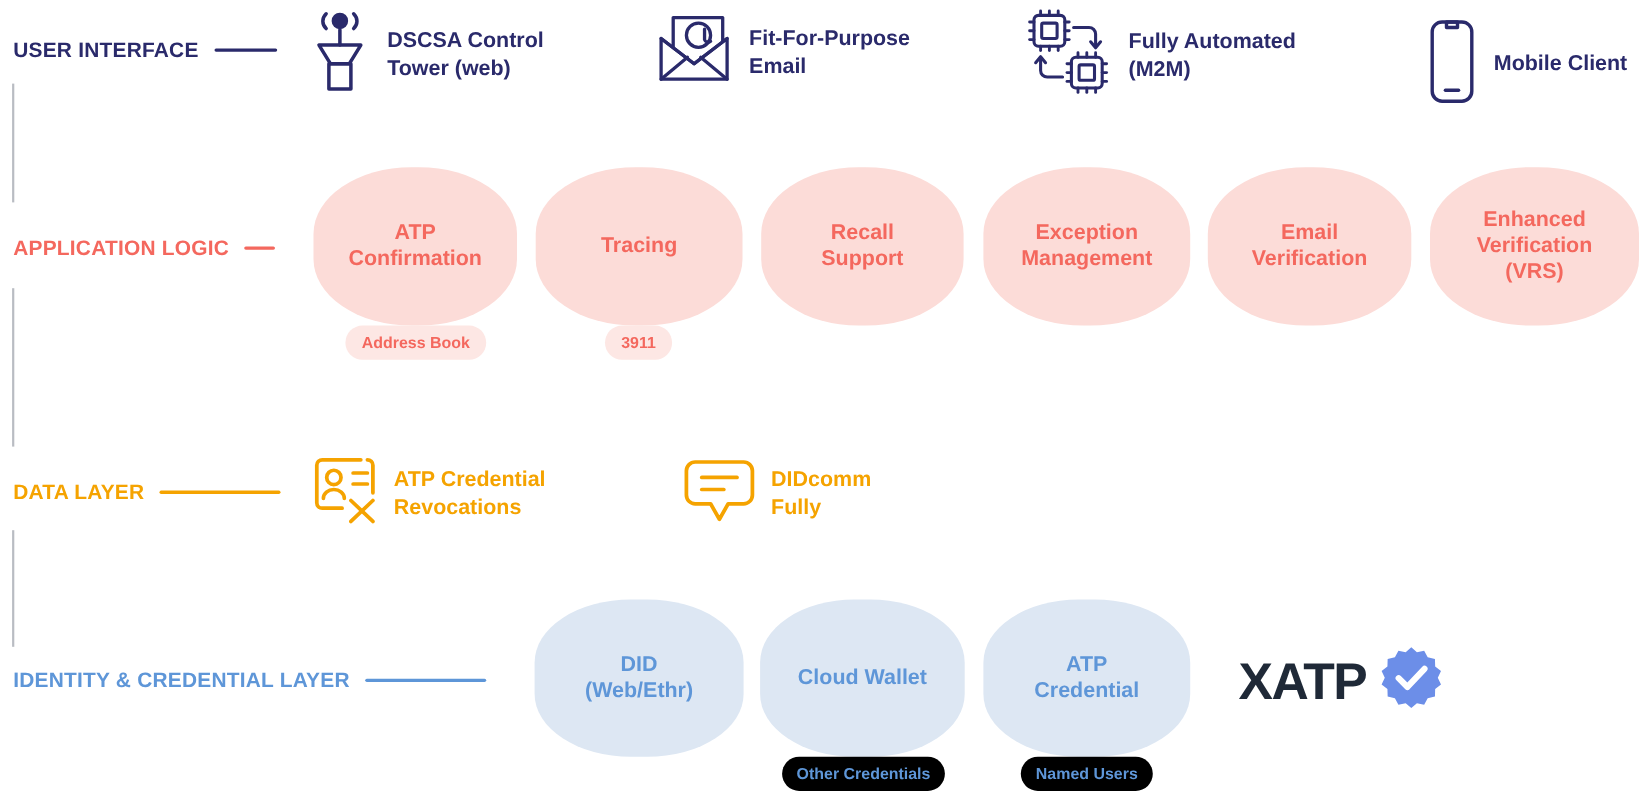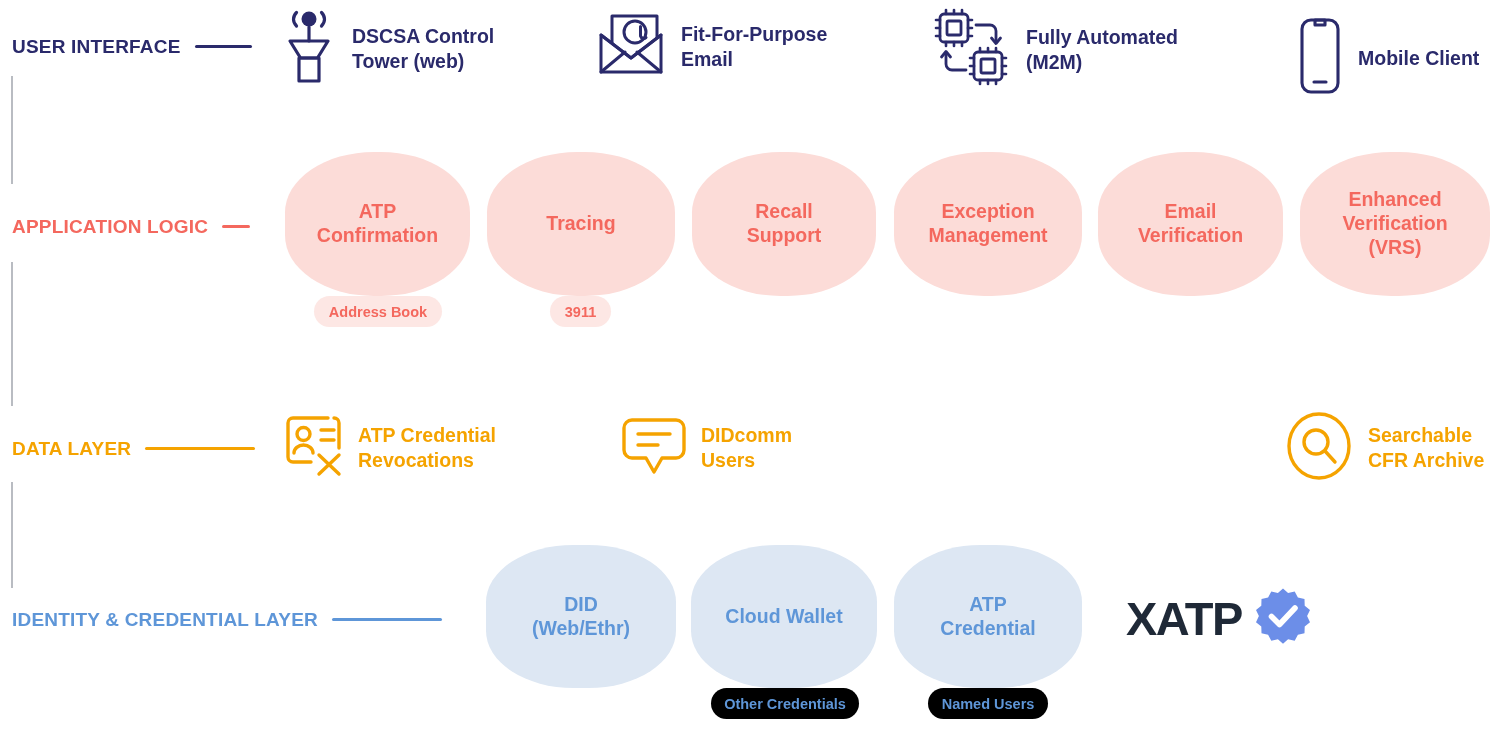--- a/index.html
+++ b/index.html
@@ -285,35 +285,24 @@
 
   <div class="data-item" style="left:620px; top:412px;">
     <span class="ui-icon">
       <svg width="68" height="68" viewBox="0 0 68 68" fill="none" stroke="#f5a300" stroke-width="3.4" stroke-linecap="round" stroke-linejoin="round">
         <path d="M12 8 H56 a8 8 0 0 1 8 8 v22 a8 8 0 0 1 -8 8 H42 L34 60 L26 46 H12 a8 8 0 0 1 -8 -8 V16 a8 8 0 0 1 8 -8 Z"></path>
         <line x1="18" y1="22" x2="50" y2="22"></line>
         <line x1="18" y1="33" x2="38" y2="33"></line>
       </svg>
     </span>
     <span class="label">DIDcomm
-Users</span>
-  </div>
-
-
-  <div class="data-item" style="left:1285px; top:410px;">
-    <span class="ui-icon">
-      <svg width="70" height="72" viewBox="0 0 70 72" fill="none" stroke="#f5a300" stroke-width="3.4" stroke-linecap="round" stroke-linejoin="round">
-        <ellipse cx="34" cy="36" rx="30" ry="32"></ellipse>
-        <circle cx="31" cy="32" r="12"></circle>
-        <line x1="40" y1="41" x2="50" y2="52"></line>
-      </svg>
-    </span>
-    <span class="label">Searchable
-CFR Archive</span>
-  </div>
+Fully</span>
+  </div>
+
+
 
   <div class="blob idn" style="left:486px; top:545px; width:190px; height:143px;">DID
 (Web/Ethr)</div>
 
   <div class="blob idn" style="left:691px; top:545px; width:186px; height:143px;">Cloud Wallet</div>
 
   <div class="blob idn" style="left:894px; top:545px; width:188px; height:143px;">ATP
 Credential</div>
 
   <div class="pill idn" style="left:711px; top:688px; width:148px; height:31px;">Other Credentials</div>

